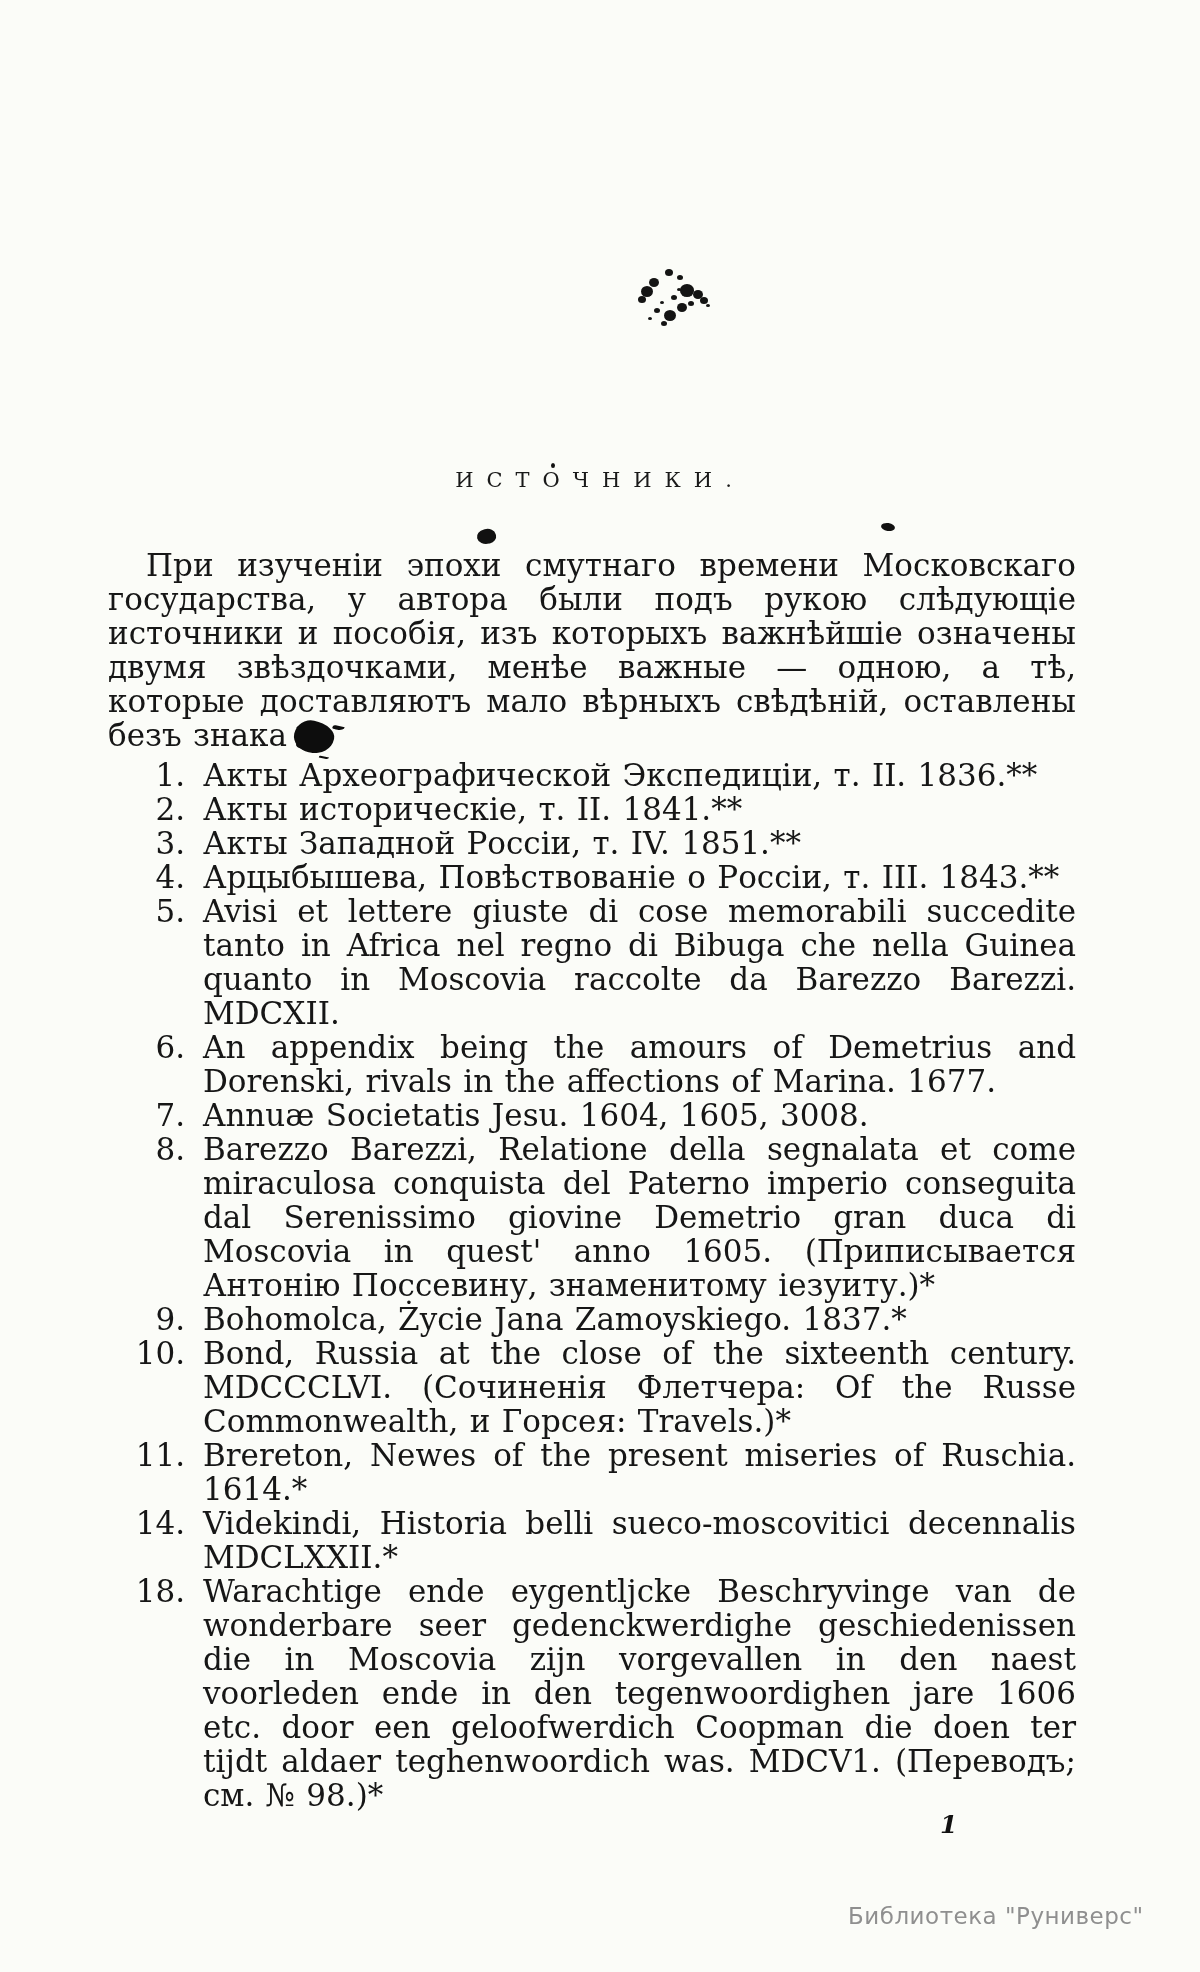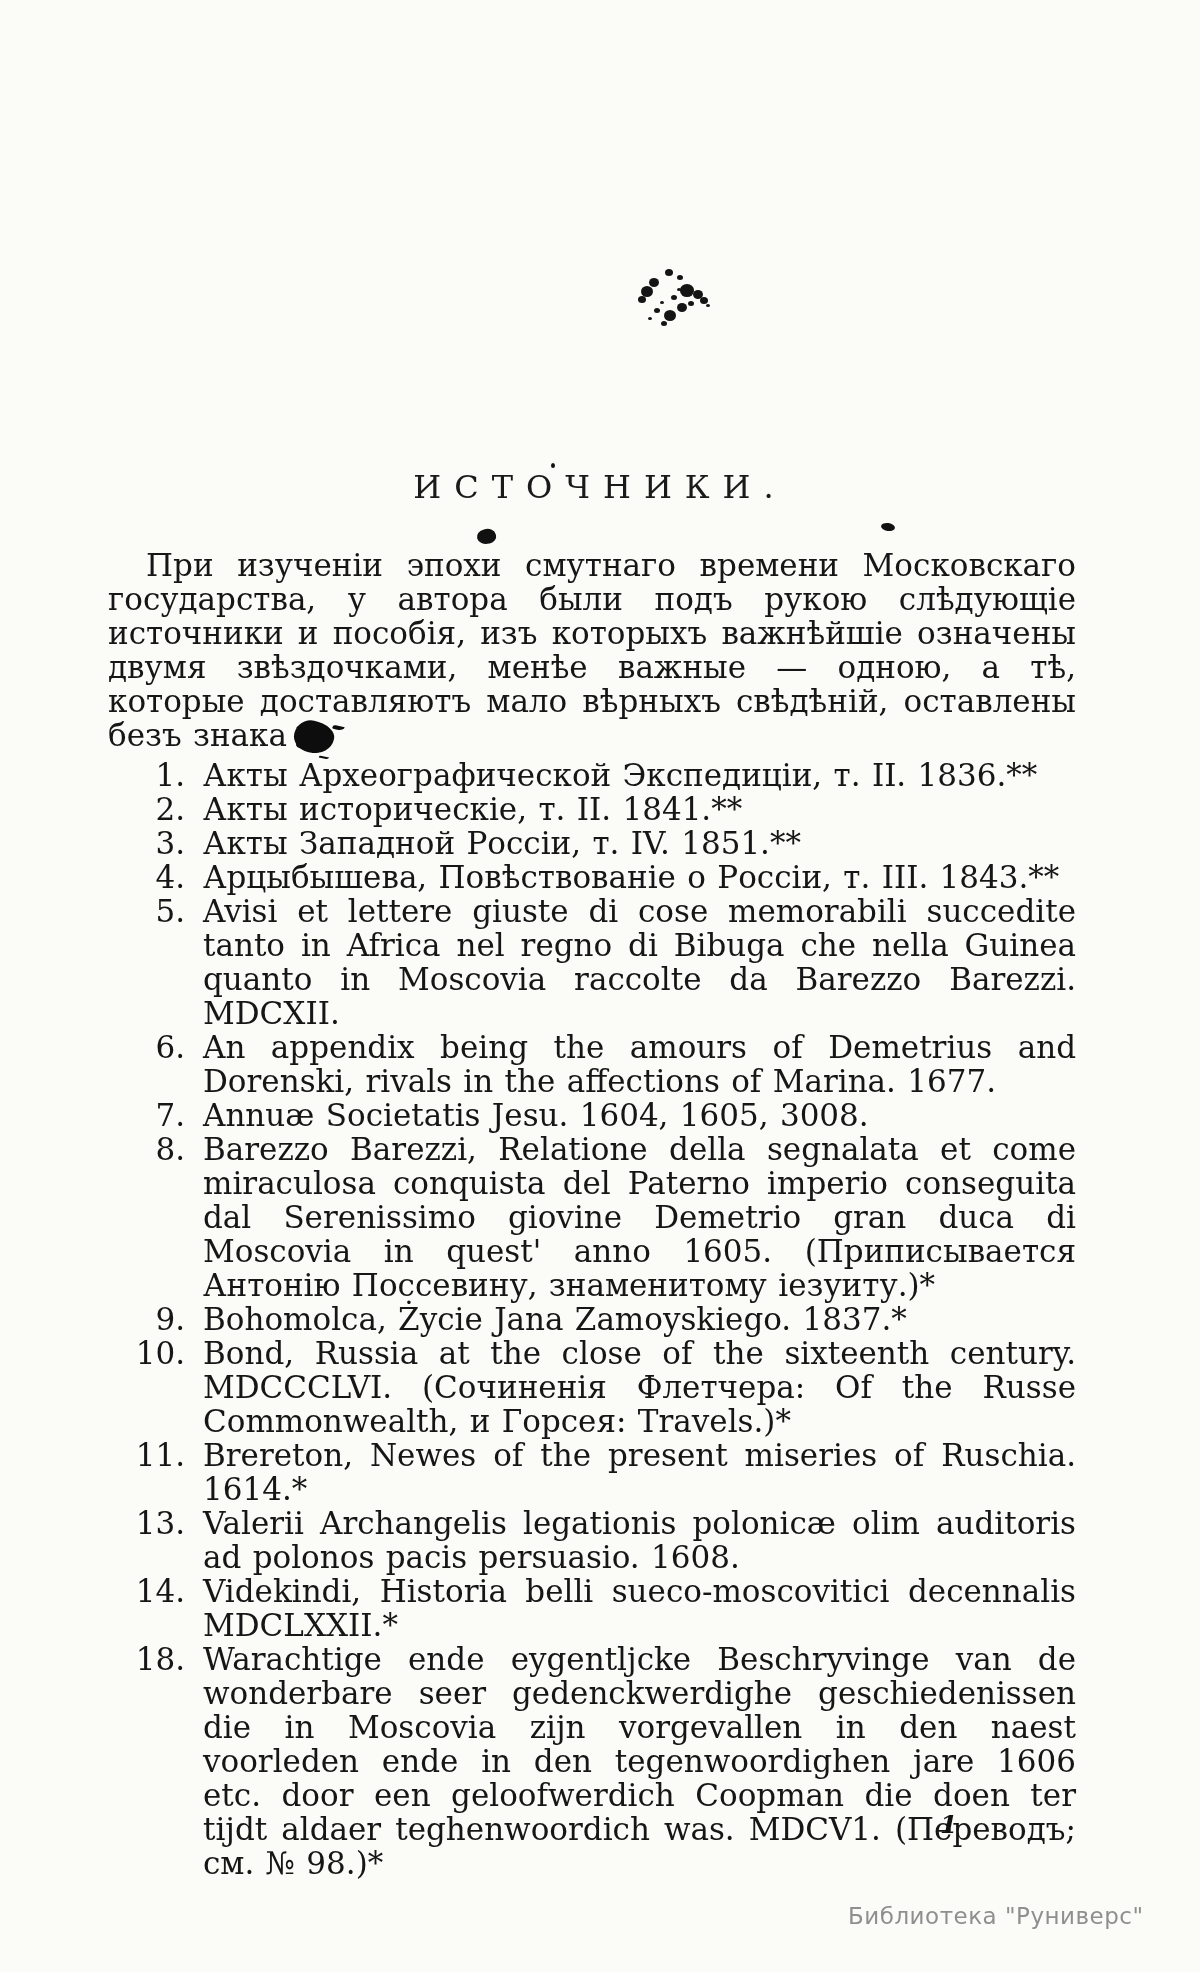--- a/index.html
+++ b/index.html
@@ -12,21 +12,21 @@
     position:relative;
     width:1200px;height:1972px;
     background:#fbfcf8;
     color:#161616;
     overflow:hidden;
   }
   
   .title{
     position:absolute;top:468px;left:0;width:1200px;
     margin:0;text-align:center;
-    font-size:32px;font-weight:normal;
+    font-size:21px;font-weight:normal;
     letter-spacing:13px;
     color:#1a1a1a;
   }
   
   .content{
     position:absolute;left:108px;top:548px;width:968px;
     font-size:31px;line-height:34px;
     word-spacing:1.5px;
   }
   .intro{
@@ -163,24 +163,20 @@
         </div>
         <div class="item">
           <span class="num">10.</span>
           <span class="txt">Bond, Russia at the close of the sixteenth century. MDCCCLVI. (Сочиненія Флетчера: Of the Russe Commonwealth, и Горсея: Travels.)*</span>
         </div>
         <div class="item">
           <span class="num">11.</span>
           <span class="txt">Brereton, Newes of the present miseries of Ruschia. 1614.*</span>
         </div>
         <div class="item">
-          <span class="num">13.</span>
-          <span class="txt">Valerii Archangelis legationis polonicæ olim auditoris ad polonos pacis persuasio. 1608.</span>
-        </div>
-        <div class="item">
           <span class="num">14.</span>
           <span class="txt">Videkindi, Historia belli sueco-moscovitici decennalis MDCLXXII.*</span>
         </div>
         <div class="item">
           <span class="num">18.</span>
           <span class="txt">Warachtige ende eygentljcke Beschryvinge van de wonderbare seer gedenckwerdighe geschiedenissen die in Moscovia zijn vorgevallen in den naest voorleden ende in den tegenwoordighen jare 1606 etc. door een geloofwerdich Coopman die doen ter tijdt aldaer teghenwoordich was. MDCV1. (Переводъ; см. № 98.)*</span>
         </div>
       </div>
   </div>
 

